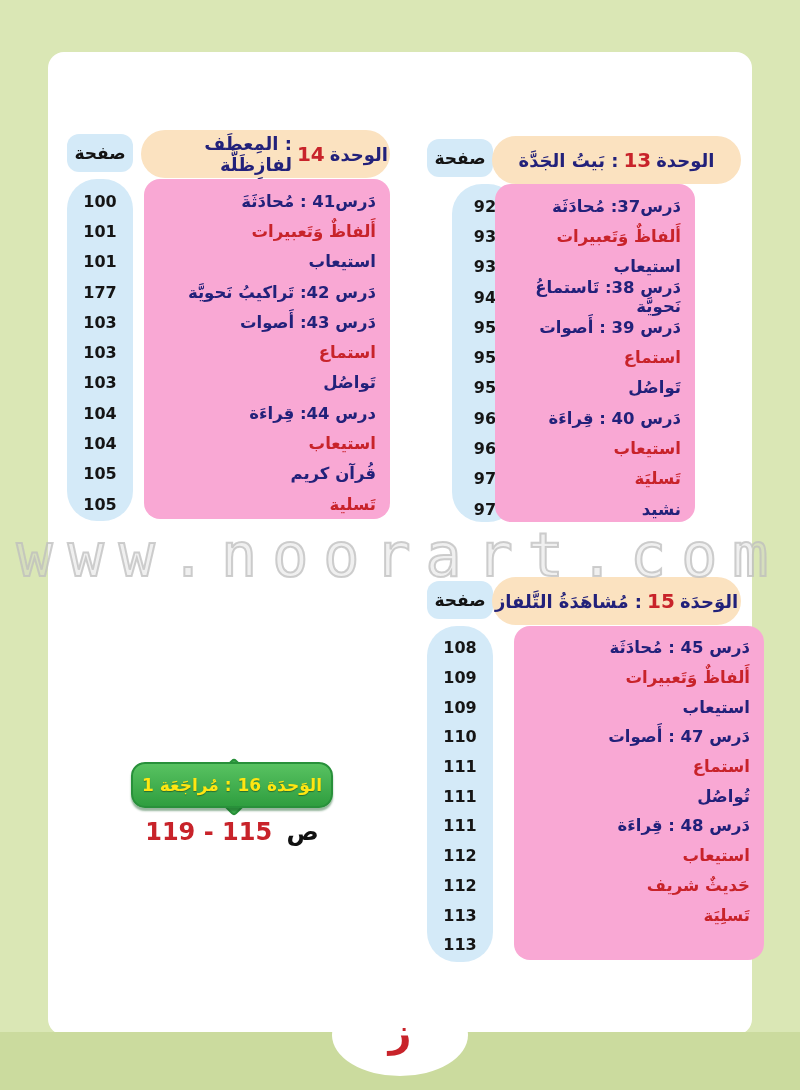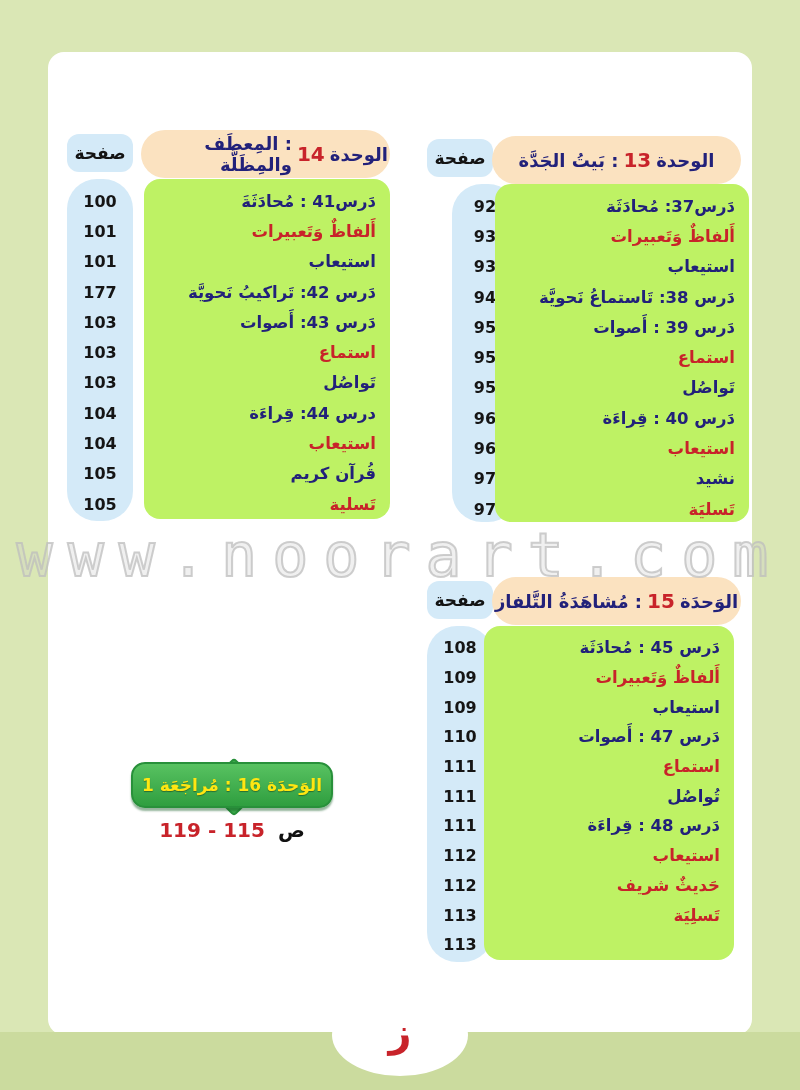--- a/index.html
+++ b/index.html
@@ -10,61 +10,61 @@
   
   .safha-pill{position:absolute;background:#d4eaf8;border-radius:12px;width:66px;height:38px;
     display:flex;align-items:center;justify-content:center;z-index:2;
     color:#141414;font-weight:bold;font-size:17px;}
   .header-pill{position:absolute;background:#fbe2c0;border-radius:24px;width:249px;height:48px;
     display:flex;align-items:center;justify-content:center;z-index:2;font-weight:bold;font-size:18px;}
   .header-pill .upre,.header-pill .usuf{color:#22217a;margin:0 2px;}
   .header-pill .unum{color:#c8232a;margin:0 3px;font-size:20px;}
   .nums-pill{position:absolute;background:#d4eaf8;border-radius:30px;width:66px;z-index:2;
     box-sizing:border-box;padding-top:7px;}
-  .cream-panel{position:absolute;background:#bef264;border-radius:16px;z-index:2;
+  .cream-panel{position:absolute;background:#f9a8d4;border-radius:16px;z-index:2;
     box-sizing:border-box;padding:7px 14px 0 6px;}
   .trow{height:30.3px;display:flex;align-items:center;}
   .u15sz .trow{height:29.7px;}
   .nums-pill .trow{justify-content:center;color:#151515;font-weight:bold;font-size:16px;}
   .cream-panel .trow{justify-content:flex-start;font-weight:bold;font-size:16.5px;}
   .cream-panel{direction:rtl;text-align:right;}
   
   #watermark{position:absolute;left:-20px;top:520px;width:840px;z-index:3;
     font-family:"DejaVu Sans Mono",monospace;font-size:60px;letter-spacing:15px;white-space:nowrap;
     color:rgba(205,205,205,0.30);-webkit-text-stroke:2px rgba(190,190,190,0.75);text-align:center;}
   
   #review-diamond{position:absolute;left:213px;top:766px;width:38px;height:38px;background:#3aa94a;
     border:2px solid #28903a;transform:rotate(45deg);z-index:2;border-radius:4px;}
   #review-banner{position:absolute;left:131px;top:762px;width:202px;height:46px;z-index:3;
     background:linear-gradient(#58c261,#2f9e3f);border:2px solid #28903a;border-radius:14px;
     box-shadow:0 3px 2px rgba(20,90,35,0.45);box-sizing:border-box;
     display:flex;align-items:center;justify-content:center;
     color:#ffe612;font-weight:bold;font-size:17px;text-shadow:0 1px 1px rgba(0,0,0,0.35);}
   #review-pages{position:absolute;left:121px;top:818px;width:222px;z-index:3;direction:rtl;
-    text-align:center;font-weight:bold;font-size:20px;}
+    text-align:center;font-weight:bold;font-size:24px;}
   #review-pages .ps{color:#111111;margin-left:6px;}
   #review-pages .pr{color:#c8232a;}
   
   #footer-oval{position:absolute;left:332px;top:994px;width:136px;height:82px;background:#ffffff;
     border-radius:50%;z-index:6;display:flex;align-items:center;justify-content:center;}
   #footer-oval .letter{color:#c8232a;font-weight:bold;font-size:40px;line-height:1;margin-top:-6px;}
 </style>
 </head>
 <body>
 
 <div id="stage">
   <div id="page"></div>
 
   <div class="safha-pill" style="left:67px;top:134px;">
     <span>صفحة</span>
   </div>
   <div class="header-pill" style="left:141px;top:130px;" dir="rtl">
     <span class="upre">الوحدة</span>
     <span class="unum">14</span>
-    <span class="usuf">: المِعطَف والمِظَلَّة</span>
+    <span class="usuf">: المِعطَف لفازِظَلَّة</span>
   </div>
   <div class="nums-pill" style="left:67px;top:179px;height:342px;">
   <div class="trow">100</div>
 
   <div class="trow">101</div>
 
   <div class="trow">101</div>
 
   <div class="trow">177</div>
 
@@ -152,21 +152,21 @@
   <div class="trow">95</div>
 
   <div class="trow">96</div>
 
   <div class="trow">96</div>
 
   <div class="trow">97</div>
 
   <div class="trow">97</div>
 </div>
-  <div class="cream-panel" style="left:495px;top:184px;width:254px;height:338px;">
+  <div class="cream-panel" style="left:495px;top:184px;width:200px;height:338px;">
   <div class="trow">
     <span style="color: rgb(34, 33, 122);">دَرس37: مُحادَثَة</span>
   </div>
 
   <div class="trow">
     <span style="color: rgb(200, 35, 42);">أَلفاظٌ وَتَعبيرات</span>
   </div>
 
   <div class="trow">
     <span style="color: rgb(34, 33, 122);">استيعاب</span>
@@ -190,25 +190,25 @@
 
   <div class="trow">
     <span style="color: rgb(34, 33, 122);">دَرس 40 : قِراءَة</span>
   </div>
 
   <div class="trow">
     <span style="color: rgb(200, 35, 42);">استيعاب</span>
   </div>
 
   <div class="trow">
+    <span style="color: rgb(200, 35, 42);">تَسليَة</span>
+  </div>
+
+  <div class="trow">
     <span style="color: rgb(34, 33, 122);">نشيد</span>
-  </div>
-
-  <div class="trow">
-    <span style="color: rgb(200, 35, 42);">تَسليَة</span>
   </div>
 </div>
 
   <div class="safha-pill" style="left:427px;top:581px;">
     <span>صفحة</span>
   </div>
   <div class="header-pill" style="left:492px;top:577px;" dir="rtl">
     <span class="upre">الوَحدَة</span>
     <span class="unum">15</span>
     <span class="usuf">: مُشاهَدَةُ التَّلفاز</span>
@@ -229,21 +229,21 @@
   <div class="trow">111</div>
 
   <div class="trow">112</div>
 
   <div class="trow">112</div>
 
   <div class="trow">113</div>
 
   <div class="trow">113</div>
 </div>
-  <div class="cream-panel u15sz" style="left:484px;top:626px;width:250px;height:334px;">
+  <div class="cream-panel u15sz" style="left:514px;top:626px;width:250px;height:334px;">
   <div class="trow">
     <span style="color: rgb(34, 33, 122);">دَرس 45 : مُحادَثَة</span>
   </div>
 
   <div class="trow">
     <span style="color: rgb(200, 35, 42);">أَلفاظٌ وَتَعبيرات</span>
   </div>
 
   <div class="trow">
     <span style="color: rgb(34, 33, 122);">استيعاب</span>

